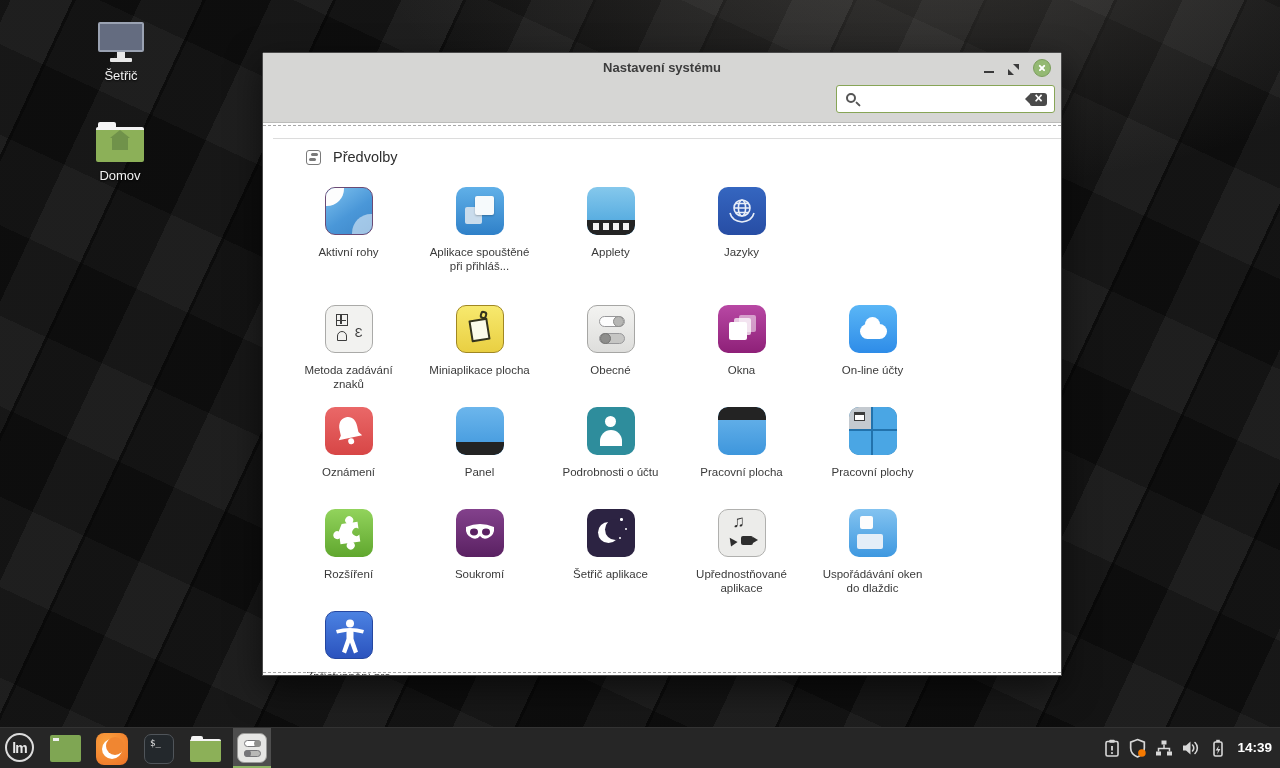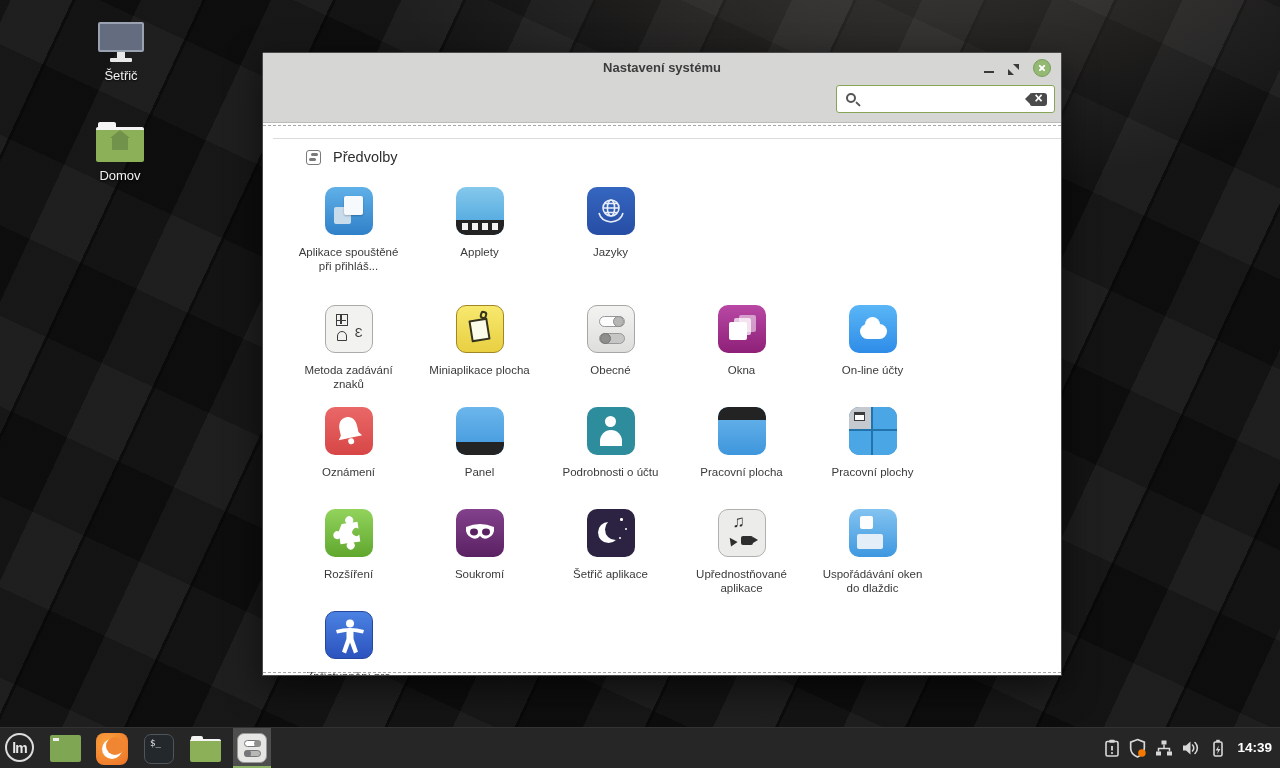--- a/index.html
+++ b/index.html
@@ -235,20 +235,24 @@
       <div class="undershoot-top"></div>
       <div class="sect-sep"></div>
 
       <div class="sect-head">
         <div class="sect-ic"></div>
         <div class="sect-label">Předvolby</div>
       </div>
 
       <div class="row row1">
         <div class="cell">
+          <div class="ticon i-hot"></div>
+          <div class="tlabel">Aktivní rohy</div>
+        </div>
+        <div class="cell">
           <div class="ticon i-startup">
               <div class="sq1"></div>
               <div class="sq2"></div>
             </div>
           <div class="tlabel">Aplikace spouštěné při přihláš...</div>
         </div>
         <div class="cell">
           <div class="ticon i-applets">
               <div class="bar"></div>
               <div class="dots"></div>

